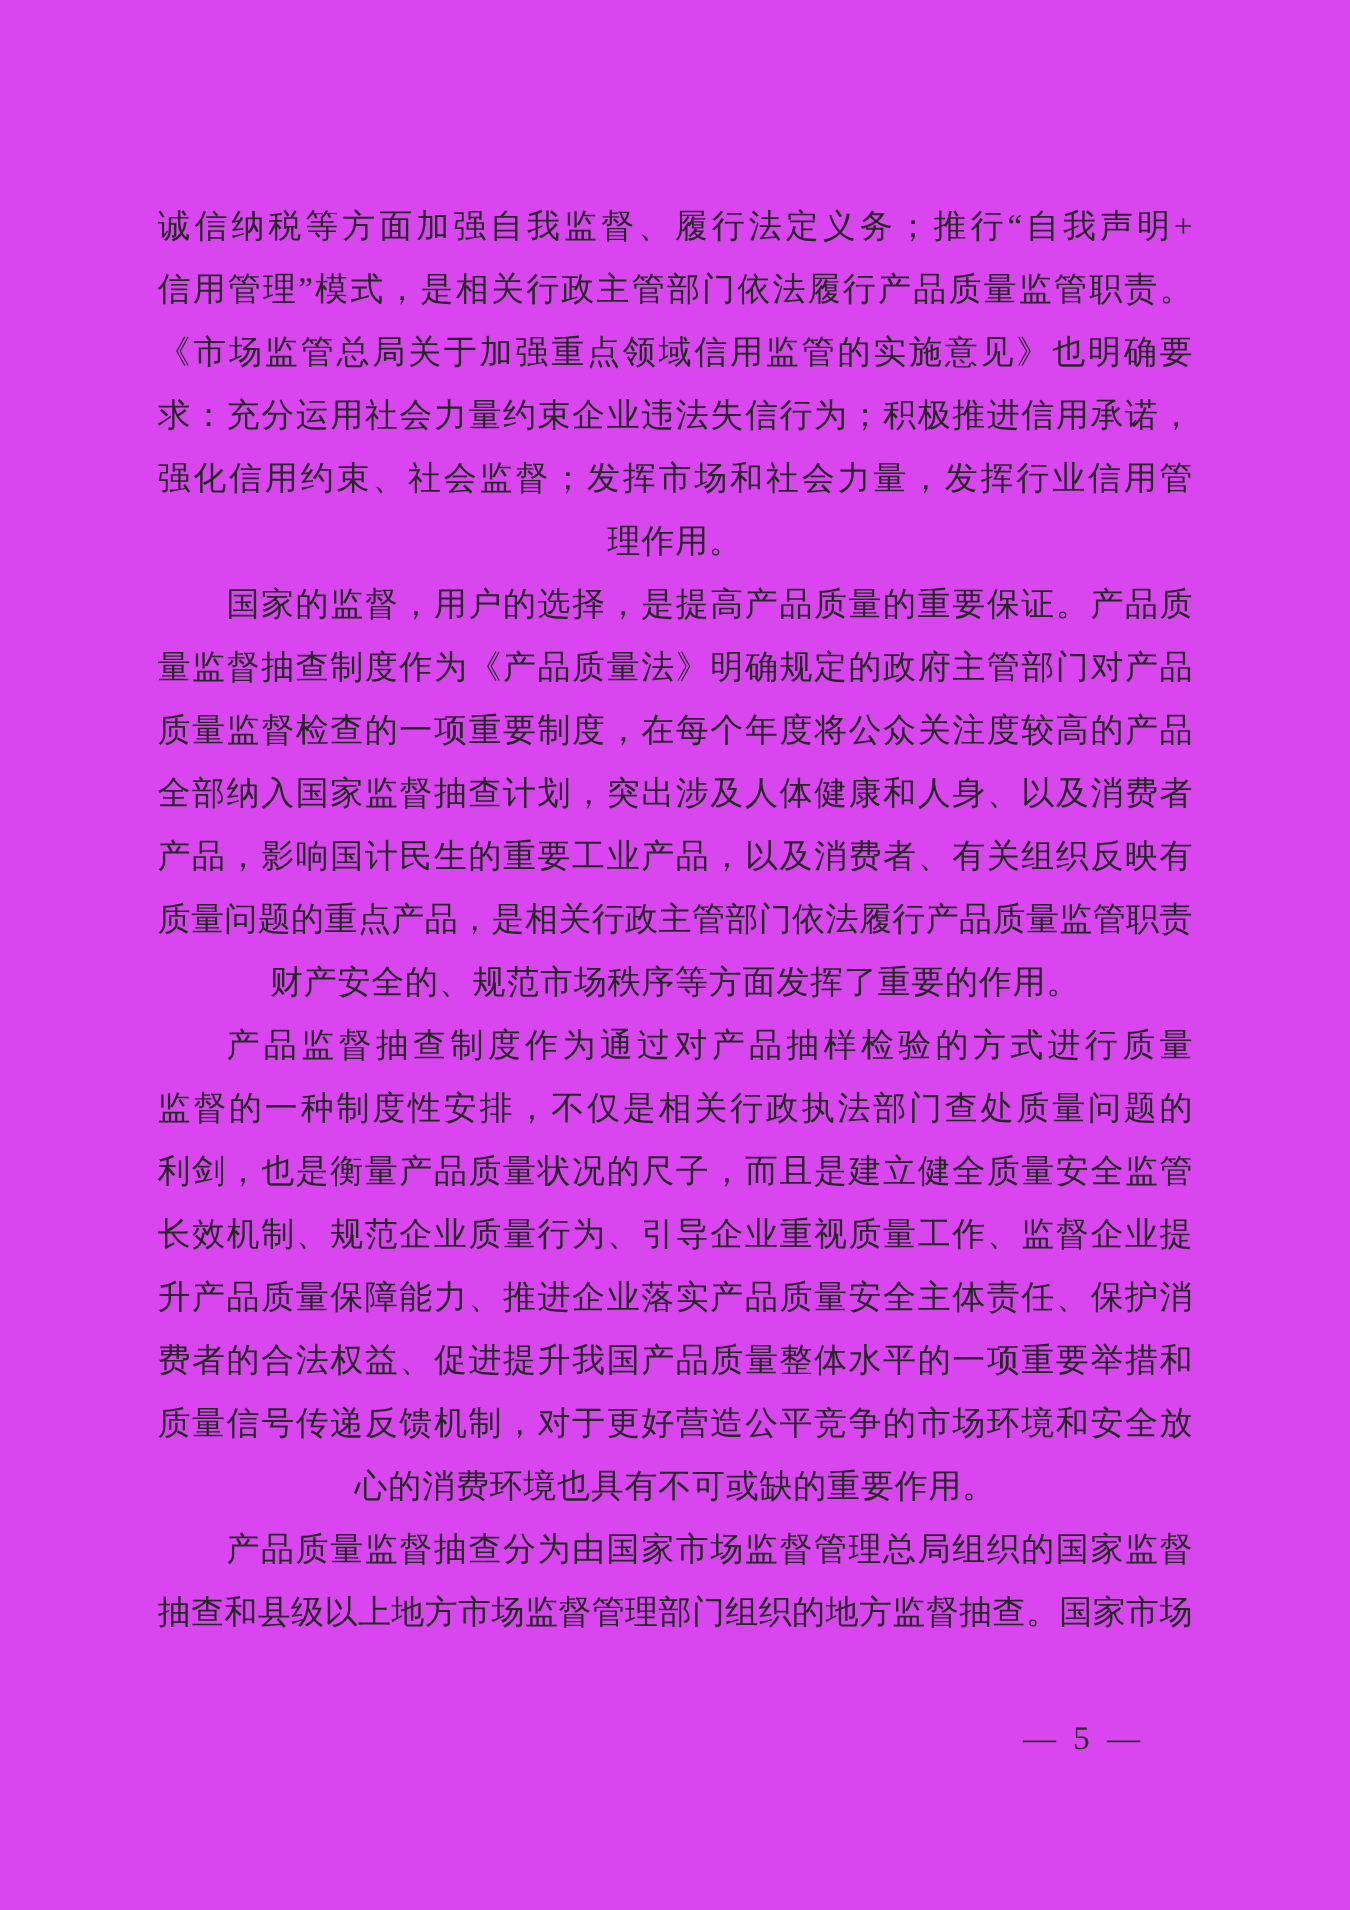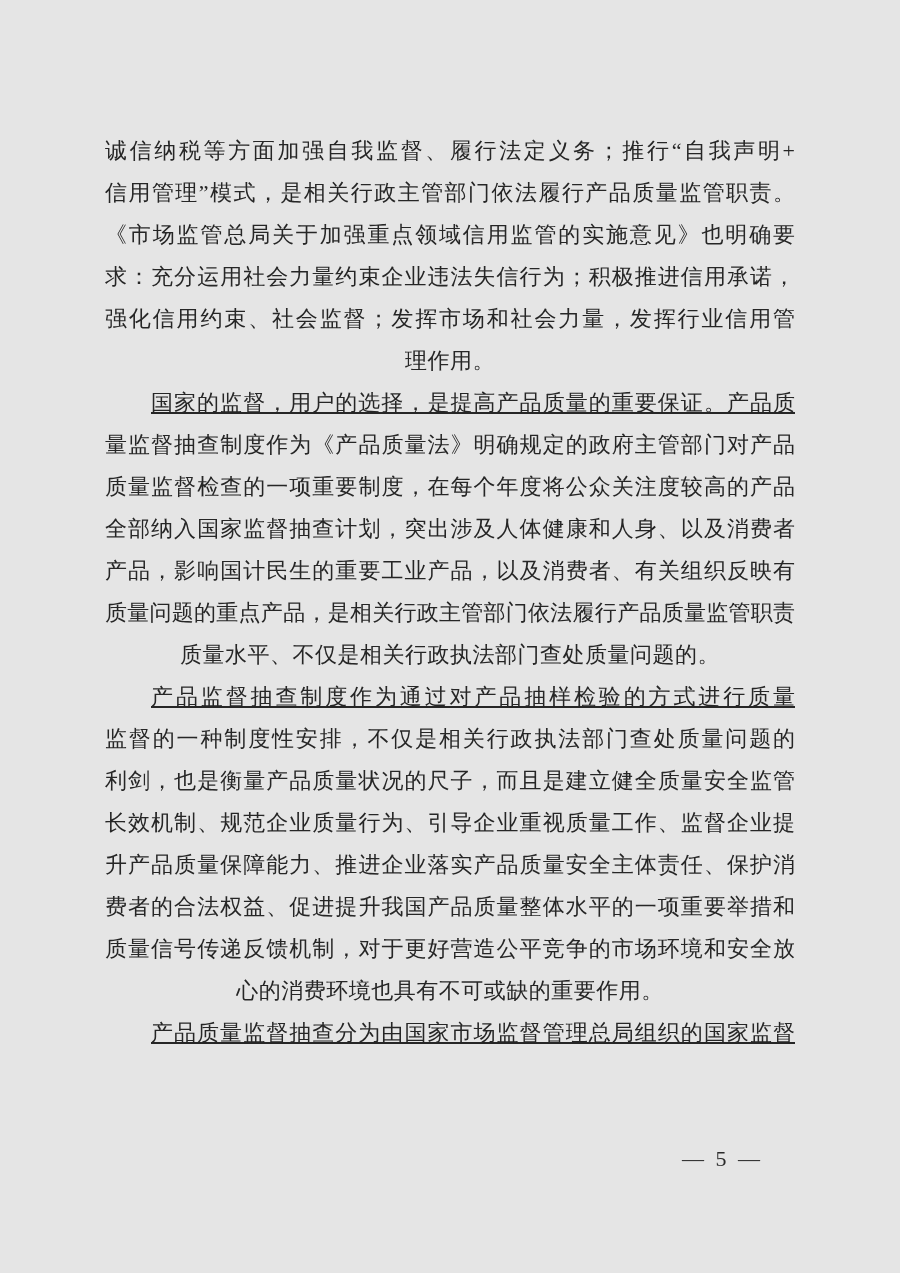--- a/index.html
+++ b/index.html
@@ -11,21 +11,21 @@
     height: 1273px;
     background: #ffffff;
     font-family: "Liberation Serif", "DejaVu Serif", serif;
     color: #262626;
     position: relative;
     overflow: hidden;
   }
   .page {
     position: absolute;
     inset: 0;
-    background: #e5e5e5;
+    background: #d946ef;
   }
   .text-body {
     position: absolute;
     left: 105px;
     top: 130px;
     width: 690px;
     font-size: 22px;
     line-height: 42px;
   }
   .line {
@@ -36,21 +36,20 @@
   }
   .line.just {
     white-space: normal;
     text-align: justify;
     text-align-last: justify;
     overflow: hidden;
     letter-spacing: 0;
   }
   .line.indent {
     text-indent: 46px;
-    text-decoration: underline;
   }
   .page-footer {
     position: absolute;
     top: 1144px;
     right: 137px;
     font-size: 22px;
     line-height: 30px;
     letter-spacing: 3px;
     color: #2b2b2b;
   }
@@ -65,25 +64,26 @@
       <div class="line just">《市场监管总局关于加强重点领域信用监管的实施意见》也明确要</div>
       <div class="line just">求：充分运用社会力量约束企业违法失信行为；积极推进信用承诺，</div>
       <div class="line just">强化信用约束、社会监督；发挥市场和社会力量，发挥行业信用管</div>
       <div class="line">理作用。</div>
       <div class="line indent just">国家的监督，用户的选择，是提高产品质量的重要保证。产品质</div>
       <div class="line just">量监督抽查制度作为《产品质量法》明确规定的政府主管部门对产品</div>
       <div class="line just">质量监督检查的一项重要制度，在每个年度将公众关注度较高的产品</div>
       <div class="line just">全部纳入国家监督抽查计划，突出涉及人体健康和人身、以及消费者</div>
       <div class="line just">产品，影响国计民生的重要工业产品，以及消费者、有关组织反映有</div>
       <div class="line just">质量问题的重点产品，是相关行政主管部门依法履行产品质量监管职责</div>
-      <div class="line">质量水平、不仅是相关行政执法部门查处质量问题的。</div>
+      <div class="line">财产安全的、规范市场秩序等方面发挥了重要的作用。</div>
       <div class="line indent just">产品监督抽查制度作为通过对产品抽样检验的方式进行质量</div>
       <div class="line just">监督的一种制度性安排，不仅是相关行政执法部门查处质量问题的</div>
       <div class="line just">利剑，也是衡量产品质量状况的尺子，而且是建立健全质量安全监管</div>
       <div class="line just">长效机制、规范企业质量行为、引导企业重视质量工作、监督企业提</div>
       <div class="line just">升产品质量保障能力、推进企业落实产品质量安全主体责任、保护消</div>
       <div class="line just">费者的合法权益、促进提升我国产品质量整体水平的一项重要举措和</div>
       <div class="line just">质量信号传递反馈机制，对于更好营造公平竞争的市场环境和安全放</div>
       <div class="line">心的消费环境也具有不可或缺的重要作用。</div>
       <div class="line indent just">产品质量监督抽查分为由国家市场监督管理总局组织的国家监督</div>
+      <div class="line just">抽查和县级以上地方市场监督管理部门组织的地方监督抽查。国家市场</div>
     </main>
   <div class="page-footer">— 5 —</div>
 </div>
 
 </body></html>

